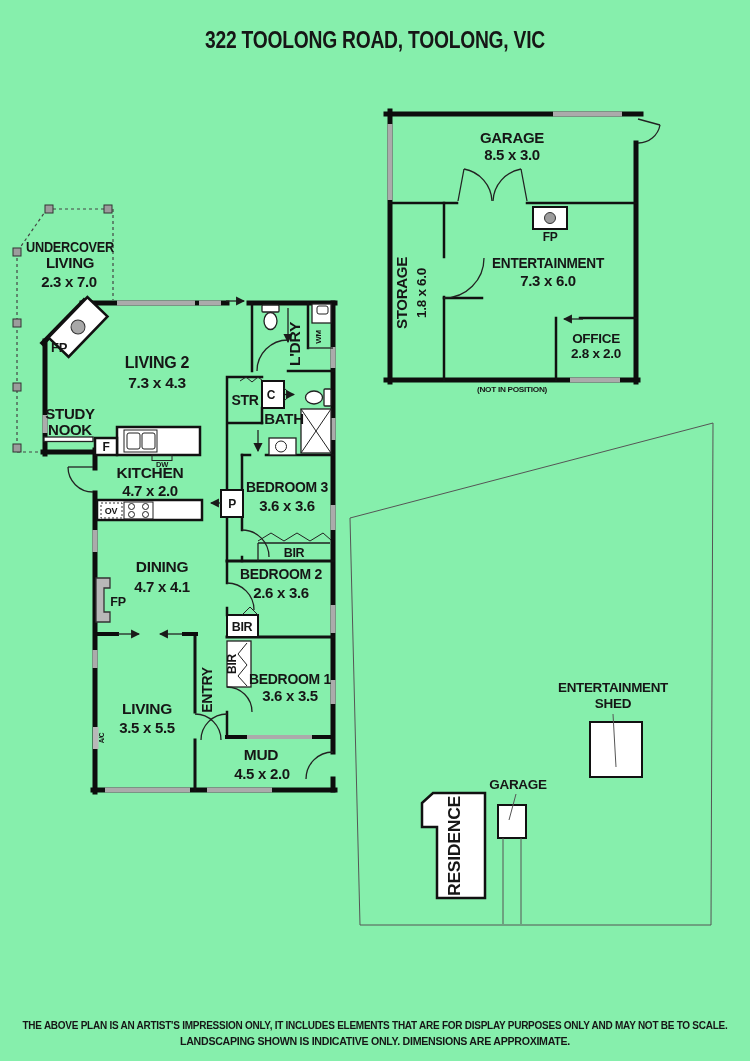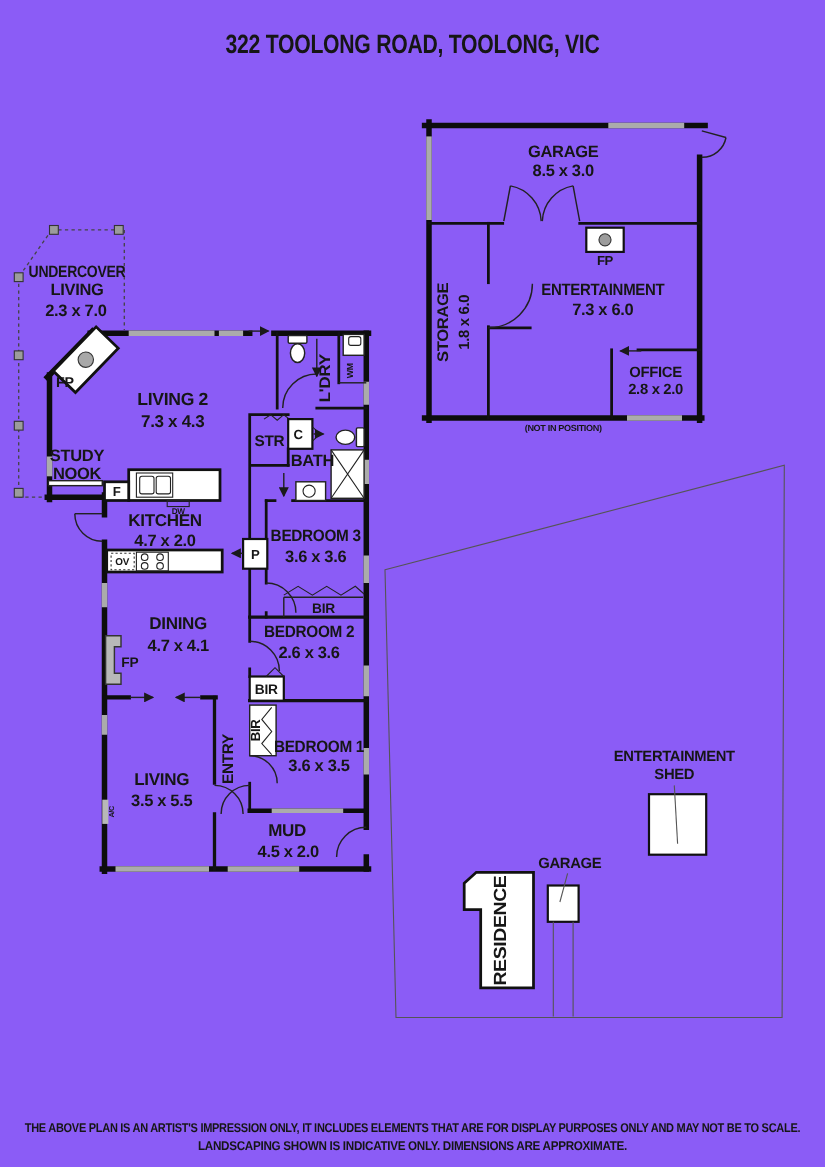--- a/index.html
+++ b/index.html
@@ -1,16 +1,16 @@
 <!DOCTYPE html>
 <html><head>
 <meta charset="utf-8">
 <style>
   html,body{margin:0;padding:0;background:#ffffff;}
-  .page{position:relative;width:750px;height:1061px;background:#8b5cf6;font-family:"Liberation Sans",sans-serif;overflow:hidden;}
+  .page{position:relative;width:750px;height:1061px;background:#86efac;font-family:"Liberation Sans",sans-serif;overflow:hidden;}
   svg{display:block;}
   text{font-family:"Liberation Sans",sans-serif;font-weight:bold;fill:#161616;letter-spacing:-0.3px;}
   .wall{stroke:#0d0d0d;stroke-width:5;fill:none;stroke-linecap:square;}
   .wall4{stroke:#0d0d0d;stroke-width:4;fill:none;stroke-linecap:square;}
   .iwall{stroke:#111;stroke-width:2.5;fill:none;stroke-linecap:square;}
   .iwall3{stroke:#111;stroke-width:3;fill:none;stroke-linecap:square;}
   .win{stroke:#ababab;stroke-width:5;fill:none;stroke-linecap:butt;}
   .win4{stroke:#ababab;stroke-width:4;fill:none;stroke-linecap:butt;}
   .thin{stroke:#222;stroke-width:1.3;fill:none;}
   .thin1{stroke:#222;stroke-width:1;fill:none;}

